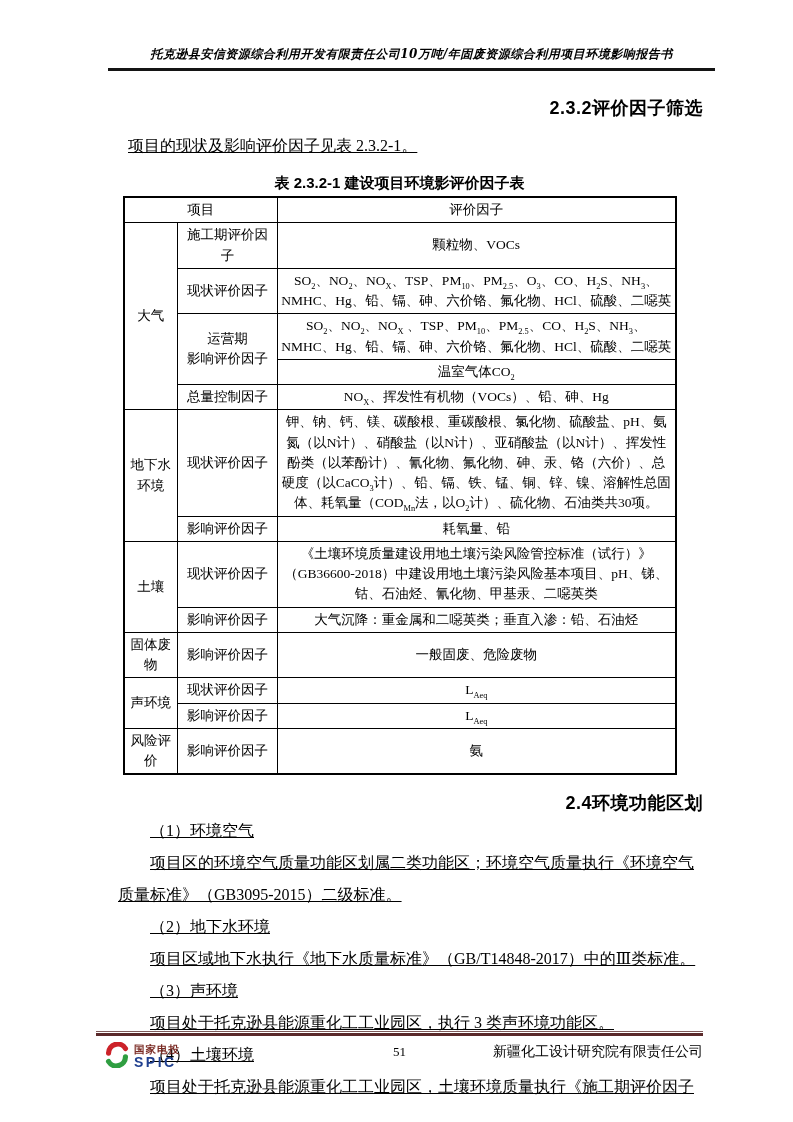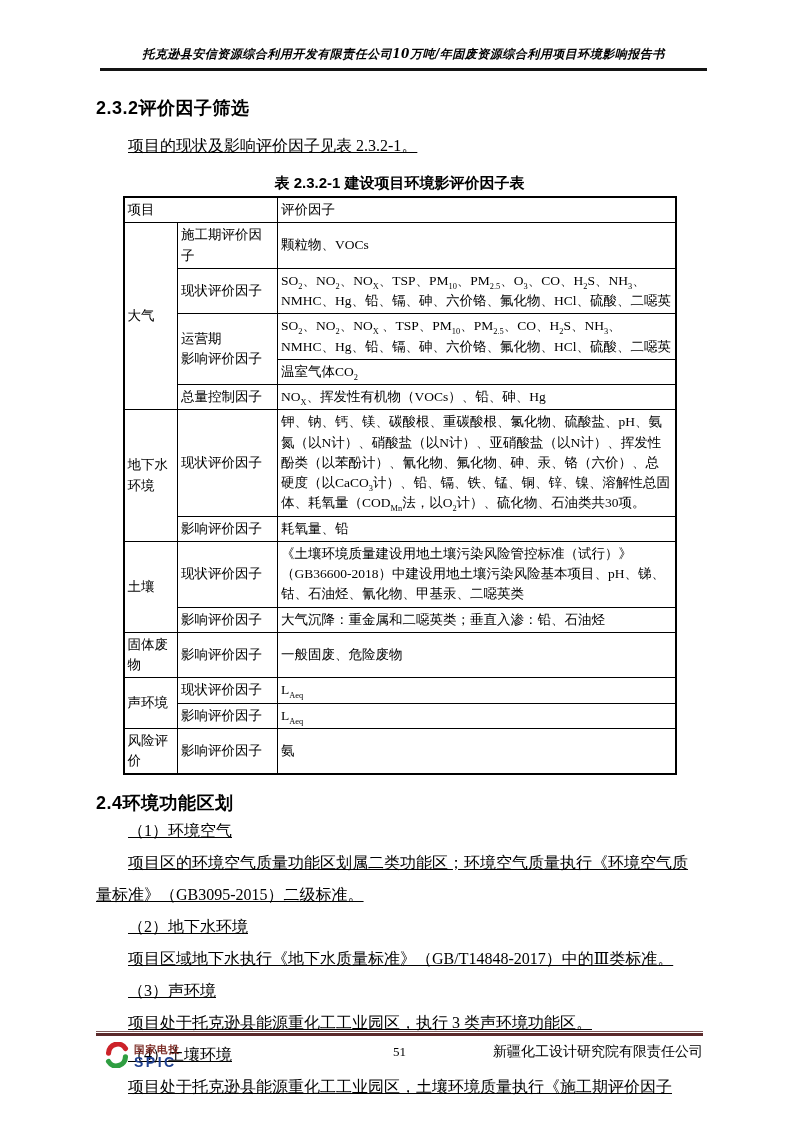--- a/index.html
+++ b/index.html
@@ -4,52 +4,52 @@
 <style>
   html,body { margin:0; padding:0; }
   body {
     width:793px; height:1122px; background:#ffffff; color:#000;
     font-family:"Liberation Serif","DejaVu Serif",serif;
     position:relative; overflow:hidden;
   }
   .page { position:absolute; inset:0; }
 
   
-  .doc-header { position:absolute; top:46px; left:100px; width:607px; text-align:center; }
+  .doc-header { position:absolute; top:46px; left:108px; width:607px; text-align:center; }
   .doc-header-title {
     font-style:italic; font-weight:bold; font-size:12px; letter-spacing:0.5px;
     font-family:"DejaVu Serif",serif;
   }
   .doc-header-rule { margin-top:5px; height:0; border-bottom:3px solid #141414; }
 
   
   .content { position:absolute; top:96px; left:96px; width:607px; }
   .h-sec {
     font-family:"Liberation Sans","DejaVu Sans",sans-serif;
-    font-weight:bold; font-size:18px; margin:0; letter-spacing:0.5px;
+    font-weight:bold; font-size:18px; margin:0; letter-spacing:0.5px;text-align:right;
   }
   .p-body { font-size:16px; line-height:2; margin:0; text-indent:2em;text-decoration:underline; }
   .intro { margin-top:10px; }
 
   .tbl-title {
     font-family:"Liberation Sans","DejaVu Sans",sans-serif;
     font-weight:bold; font-size:15px; text-align:center; margin:12px 0 3px 0;
   }
   table.factors {
     border-collapse:collapse; width:552px; margin:0 auto;
     font-size:13.5px; border:2px solid #000; table-layout:fixed;
   }
   table.factors td {
-    border:1px solid #000; vertical-align:middle;
+    border:1px solid #000; text-align:center; vertical-align:middle;
     padding:2px 3px; line-height:1.5;
   }
   .pre { white-space:pre-line; }
   sub { font-size:0.62em; line-height:0; }
 
-  .sec24 { margin-top:16px; }
+  .sec24 { margin-top:16px;margin-left:22px; }
   .item-label { }
 
   
   .doc-footer-rules { position:absolute; top:1031px; left:96px; width:607px; }
   .rule-thin  { height:1px; background:#7e5a5a; }
   .rule-gap   { height:1px; background:#fff; }
   .rule-thick { height:3px; background:#5b2a2b; }
   .doc-footer { position:absolute; top:1042px; left:96px; width:607px; height:40px; font-size:13px; }
   .footer-page { position:absolute; left:0; right:0; top:2px; text-align:center; }
   .footer-company { position:absolute; right:0; top:1px; font-size:14px; }

